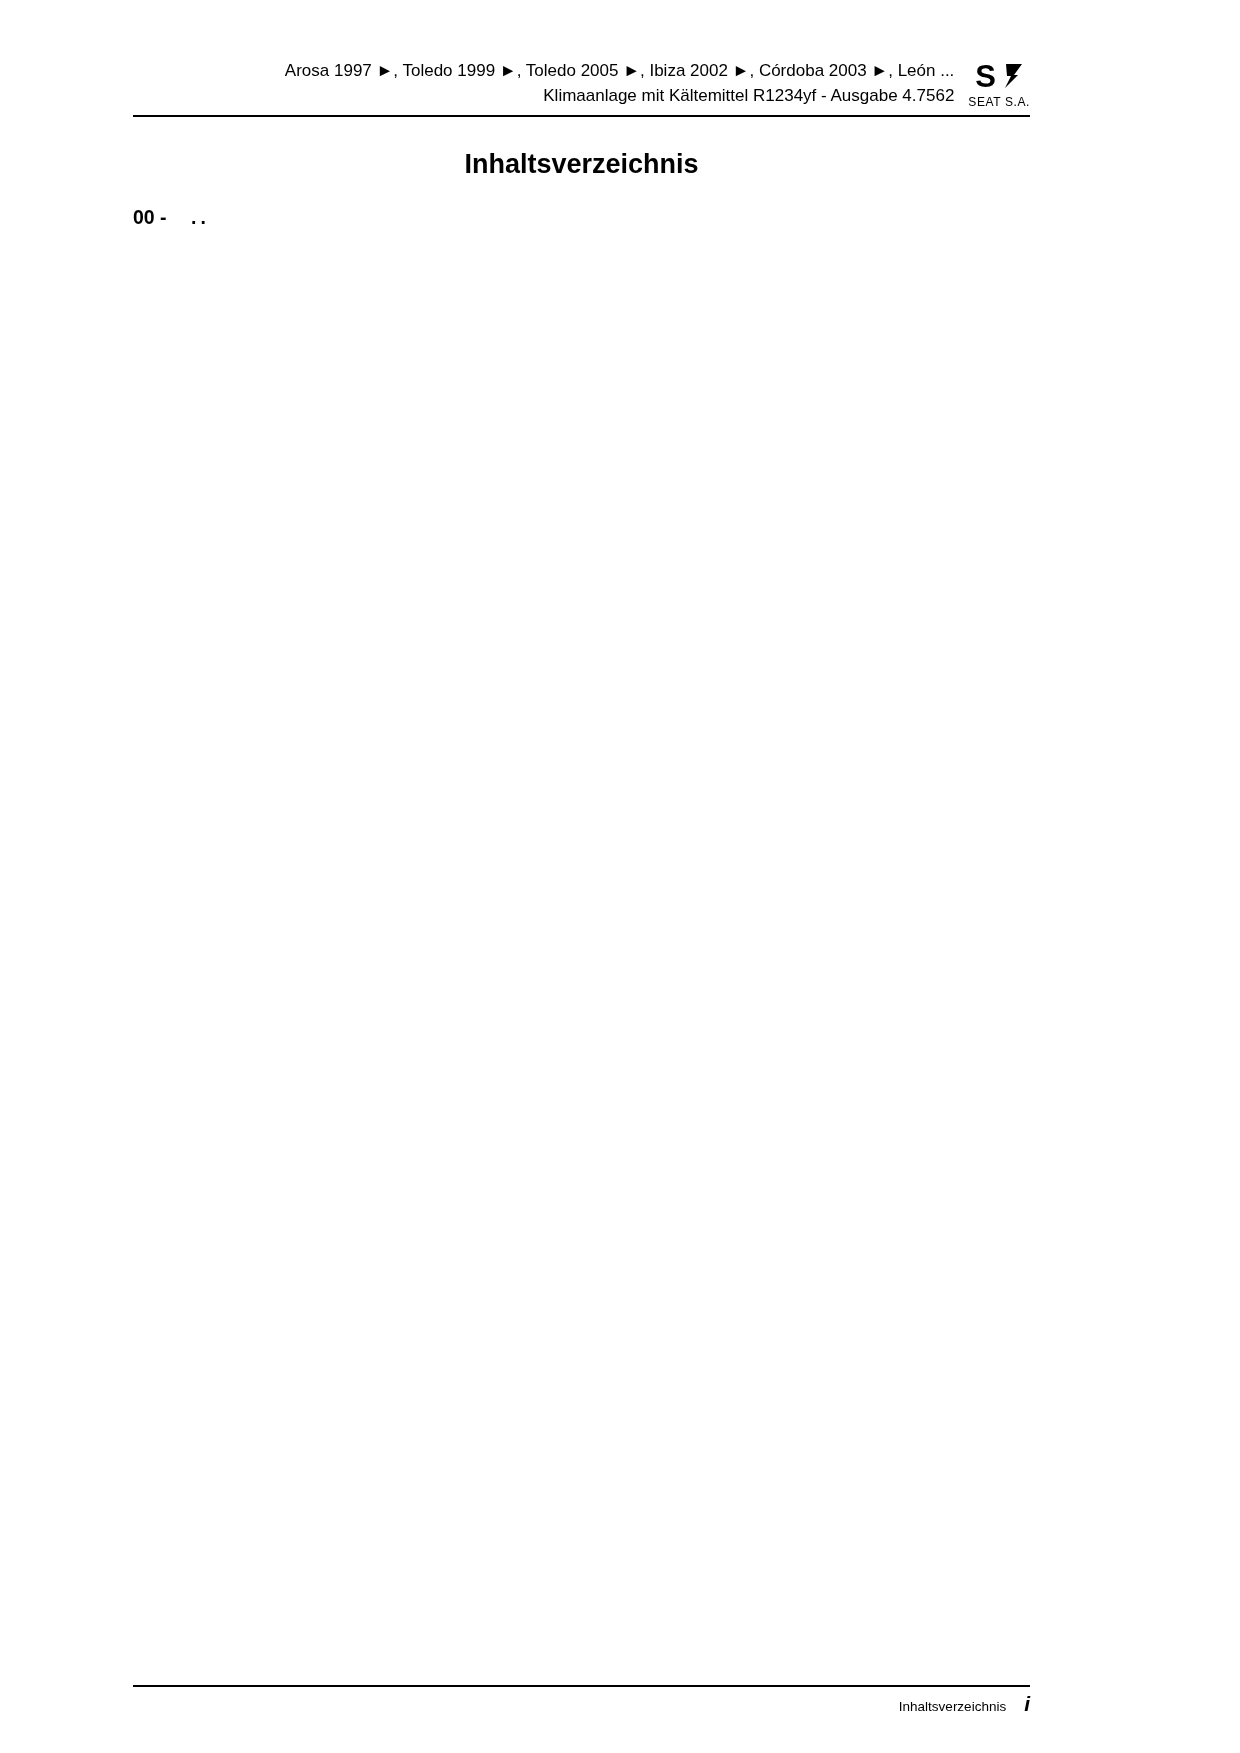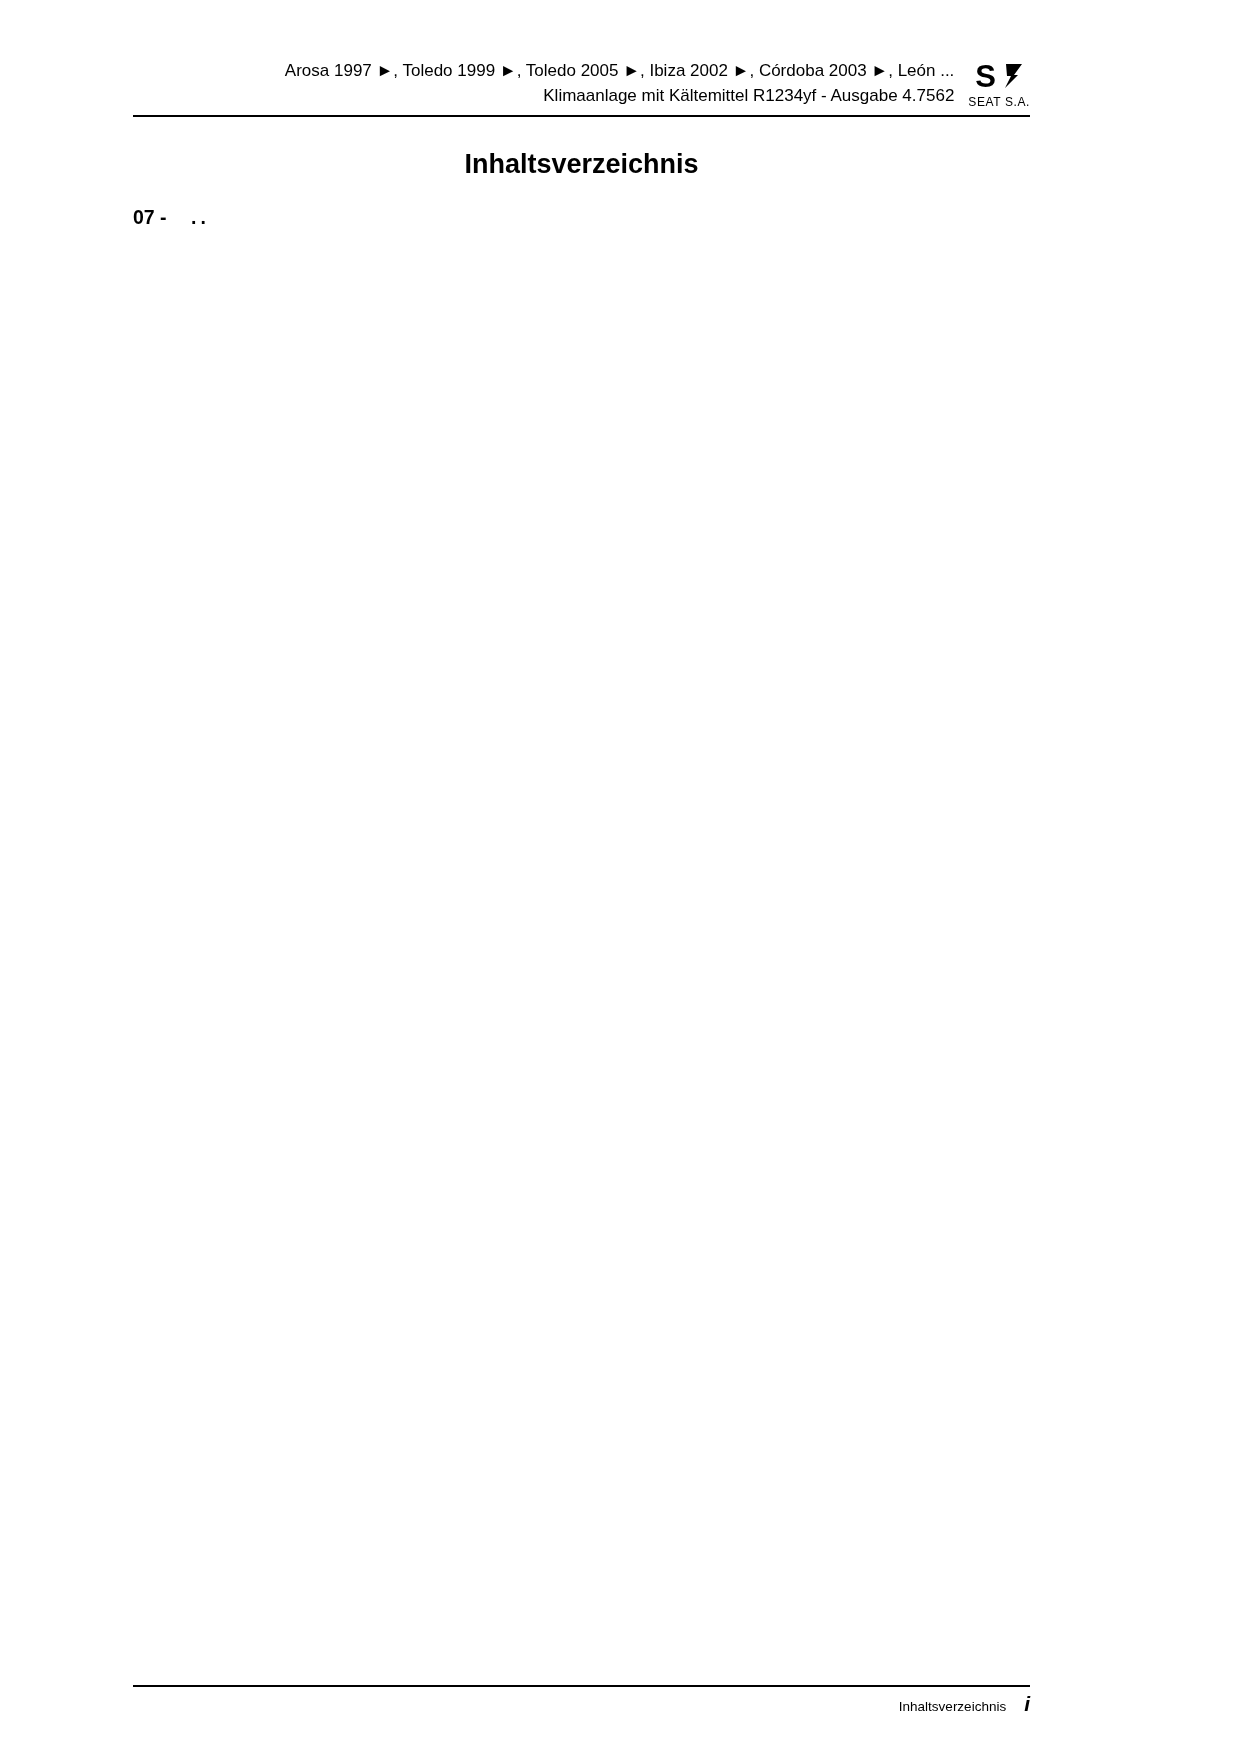--- a/index.html
+++ b/index.html
@@ -150,21 +150,21 @@
           <div class="logo-caption">SEAT S.A.</div>
         </div>
       </div>
       <hr class="rule">
     </div>
 
     <div class="page-title">Inhaltsverzeichnis</div>
 
     <div class="toc" id="toc-container">
   <div class="row chapter">
-    <span class="num">07 -</span>
+    <span class="num">00 -</span>
     <span class="title">Technische Daten</span>
     <span class="leader"></span>
     <span class="page">1</span>
   </div>
 
 </div>
 
   </div>
 
   <div class="footer">

